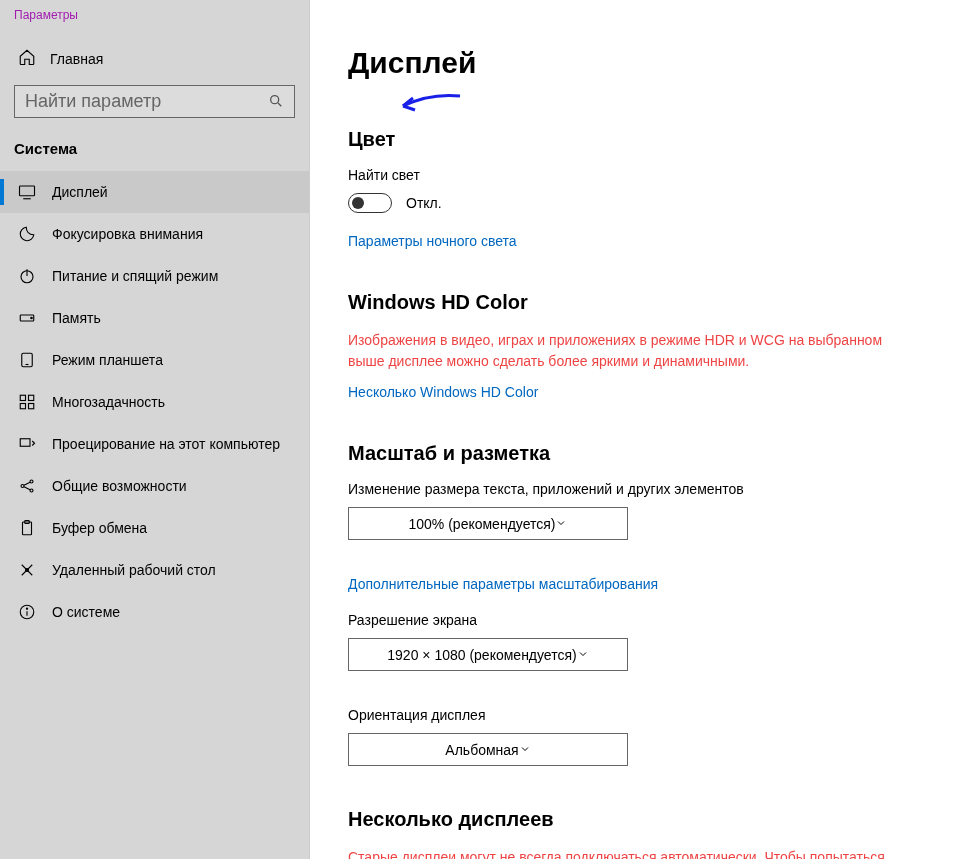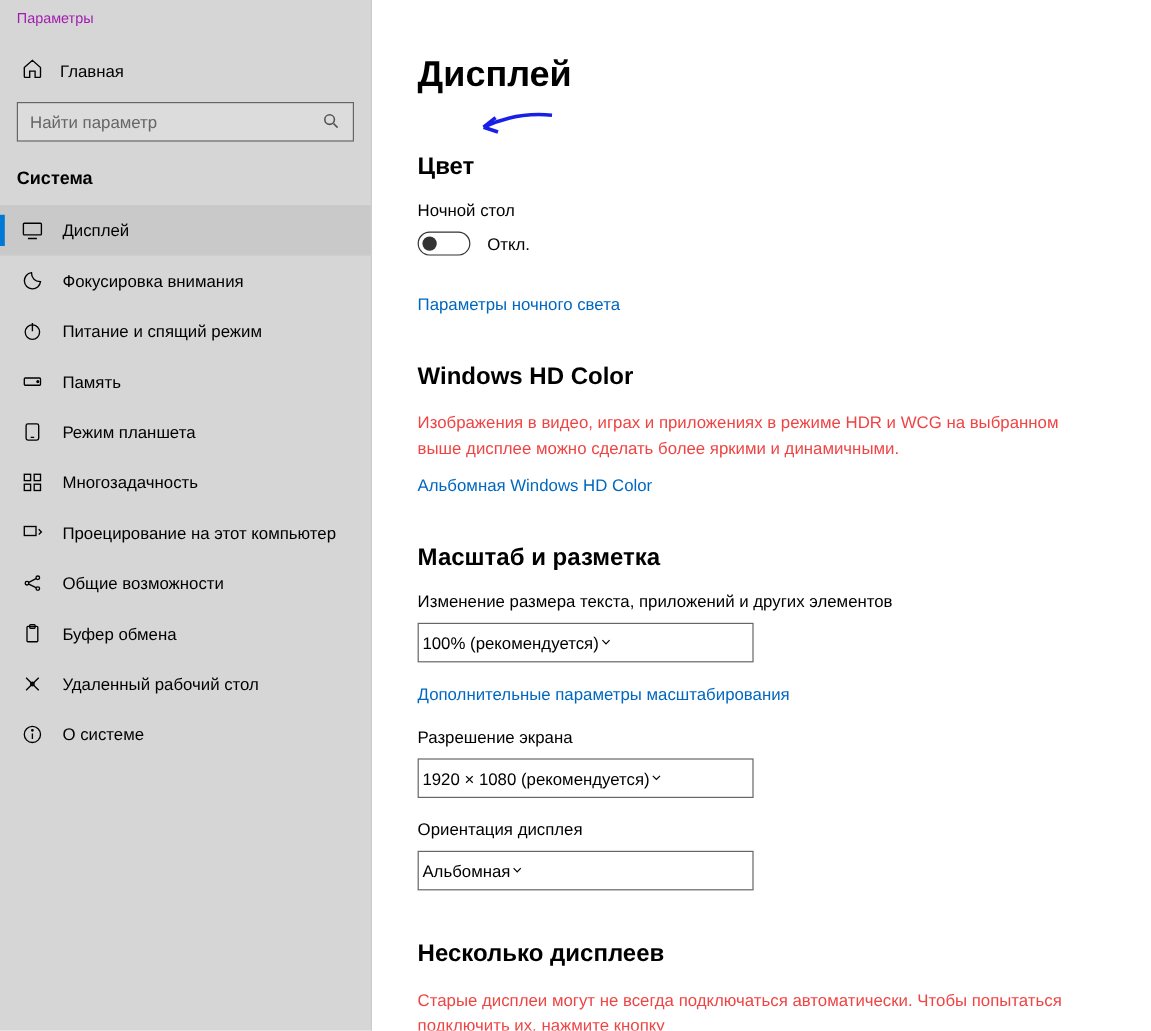--- a/index.html
+++ b/index.html
@@ -3,41 +3,41 @@
 <meta charset="utf-8">
 <style>
 *{box-sizing:border-box;margin:0;padding:0;font-family:"Segoe UI",Arial,sans-serif}
 body{width:959px;height:859px;display:flex;background:#fff;overflow:hidden;font-size:14px;color:#000}
 .sidebar{width:310px;height:100%;background:#d6d6d6;display:flex;flex-direction:column;border-right:1px solid #ccc}
 .win-title{font-size:12px;padding:8px 14px 18px;color:#a21caf}
 .home-row{display:flex;align-items:center;gap:14px;padding:8px 18px 16px;cursor:pointer}
 .home-row svg{width:18px;height:18px}
 .search-wrap{margin:0 14px 22px}
 .search-box{position:relative;border:1px solid #666;background:#dcdcdc;height:33px;display:flex;align-items:center}
-.search-box input{flex:1;border:none;background:transparent;padding:0 10px;font-size:14px;outline:none;color:#0f766e}
+.search-box input{flex:1;border:none;background:transparent;padding:0 10px;font-size:18px;outline:none;color:#0f766e}
 .search-box input::placeholder{color:#666}
 .search-box .sicon{position:absolute;right:10px;top:7px}
 .section-head{padding:0 14px 14px;font-weight:700;font-size:15px}
 .nav{display:flex;flex-direction:column}
 .nav-item{display:flex;align-items:center;gap:16px;padding:12px 18px;cursor:pointer;position:relative}
 .nav-item.sel{background:#c9c9c9}
 .nav-item.sel::before{content:"";position:absolute;left:0;top:8px;bottom:8px;width:4px;background:#0078d4}
 .nav-item .icon{width:18px;height:18px;display:flex;align-items:center;justify-content:center}
 .nav-item .icon svg{width:18px;height:18px}
 .main{flex:1;padding:46px 0 0 38px;overflow:hidden;color:#000}
 .main h1{font-size:30px;font-weight:600;margin-bottom:48px}
 .main h2{font-size:20px;font-weight:600;margin-bottom:16px}
 .subgroup{margin-bottom:42px;max-width:560px}
 .label{font-size:14px;margin-bottom:10px;color:#000}
-.toggle-row{display:flex;align-items:center;gap:14px;margin-bottom:32px}
+.toggle-row{display:flex;align-items:center;gap:14px;margin-bottom:20px}
 .toggle{width:44px;height:20px;border:1px solid #333;border-radius:10px;position:relative;cursor:pointer}
 .toggle::after{content:"";position:absolute;left:3px;top:3px;width:12px;height:12px;border-radius:50%;background:#333}
 .link{color:#0067c0;font-size:14px;cursor:pointer;display:inline-block}
 .desc{color:#ef4444;font-size:14px;line-height:1.5;margin-bottom:12px}
-.dropdown{width:280px;height:33px;border:1px solid #666;display:flex;align-items:center;justify-content:flex-start;padding:0 3px;cursor:pointer;margin-bottom:18px}
+.dropdown{width:280px;height:33px;border:1px solid #666;display:flex;align-items:center;justify-content:center;padding:0 3px;cursor:pointer;margin-bottom:36px}
 .dropdown .chev svg{width:12px;height:12px}
 .annot{position:absolute;left:395px;top:88px;pointer-events:none}
 .annot svg{width:70px;height:30px}
 </style>
 </head>
 <body>
 
 <div class="sidebar">
   <div class="win-title">Параметры</div>
   <div class="home-row">
@@ -167,32 +167,32 @@
       <span>О системе</span>
     </div>
   </div>
 </div>
 
 <div class="main">
   <h1>Дисплей</h1>
 
   <div class="subgroup">
     <h2>Цвет</h2>
-    <div class="label">Ночной стол</div>
+    <div class="label">Найти свет</div>
     <div class="toggle-row">
       <div class="toggle"></div>
       <span>Откл.</span>
     </div>
     <span class="link">Параметры ночного света</span>
   </div>
 
   <div class="subgroup">
     <h2>Windows HD Color</h2>
     <div class="desc">Изображения в видео, играх и приложениях в режиме HDR и WCG на выбранном выше дисплее можно сделать более яркими и динамичными.</div>
-    <span class="link">Альбомная Windows HD Color</span>
+    <span class="link">Несколько Windows HD Color</span>
   </div>
 
   <div class="subgroup">
     <h2>Масштаб и разметка</h2>
     <div class="label">Изменение размера текста, приложений и других элементов</div>
     <div class="dropdown">
       <span>100% (рекомендуется)</span>
       <span class="chev"><svg viewBox="0 0 24 24" fill="none" stroke="#000" stroke-width="2">
             <path d="M6 9l6 6 6-6"></path>
           </svg></span>

